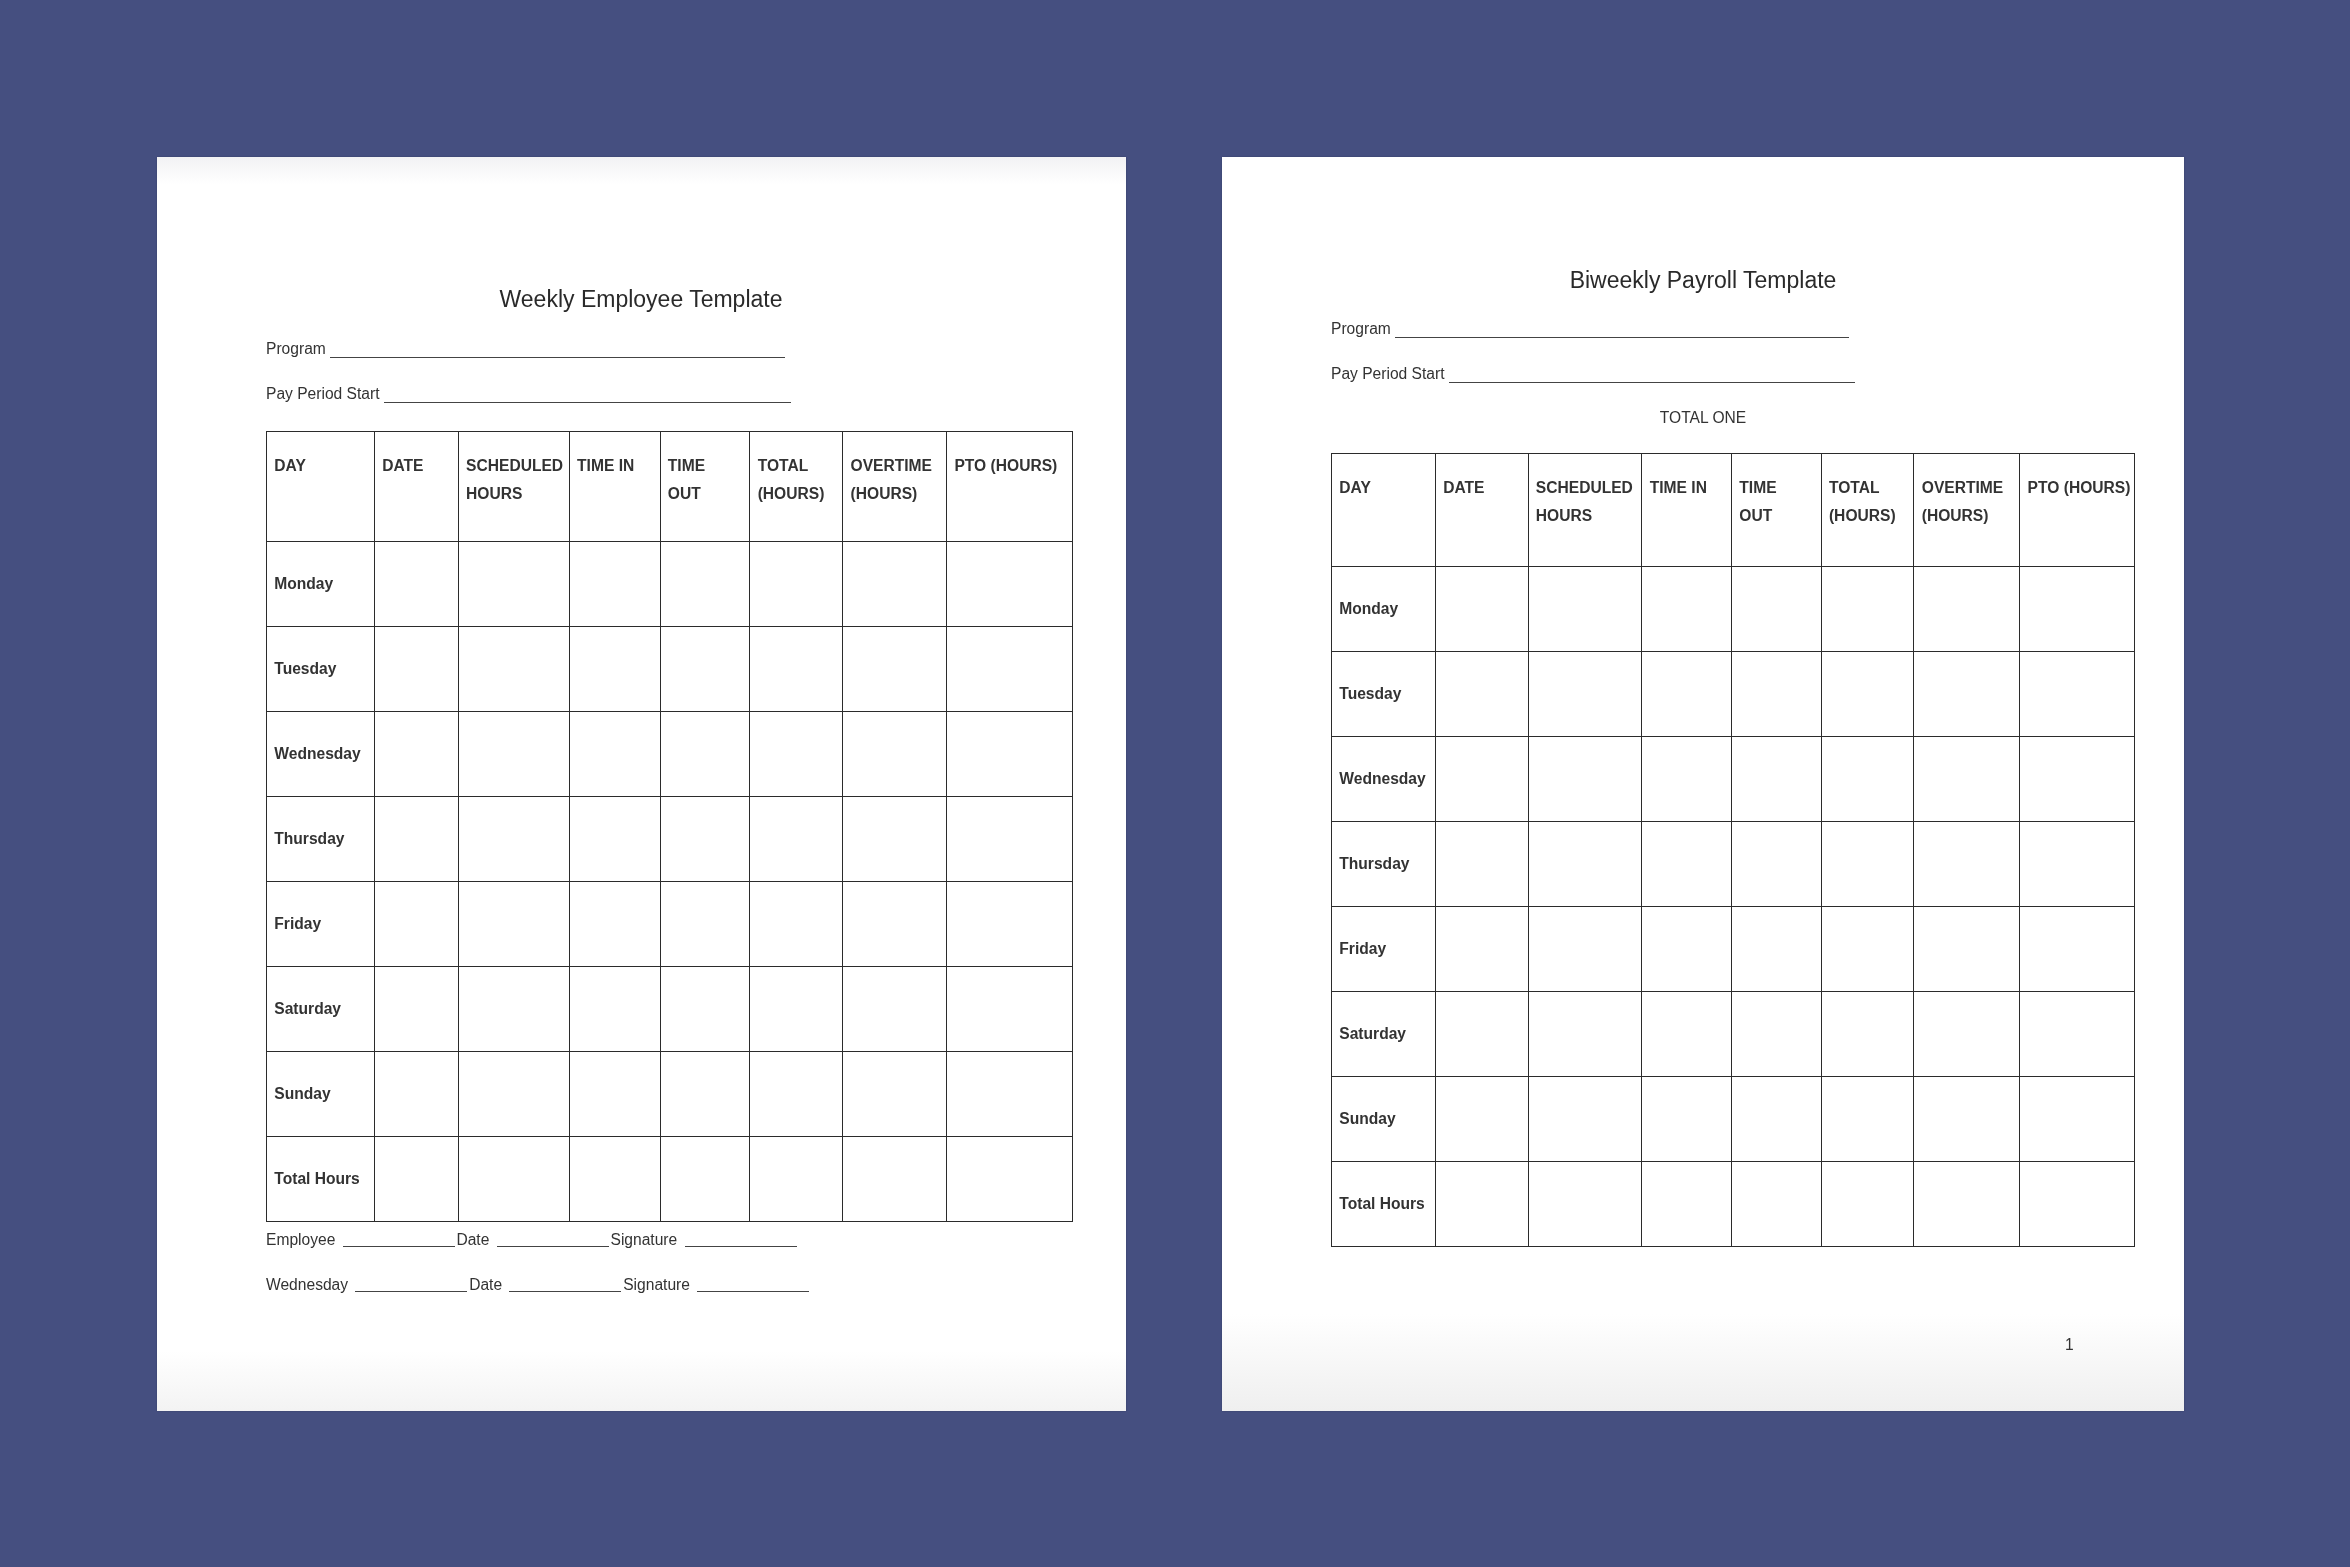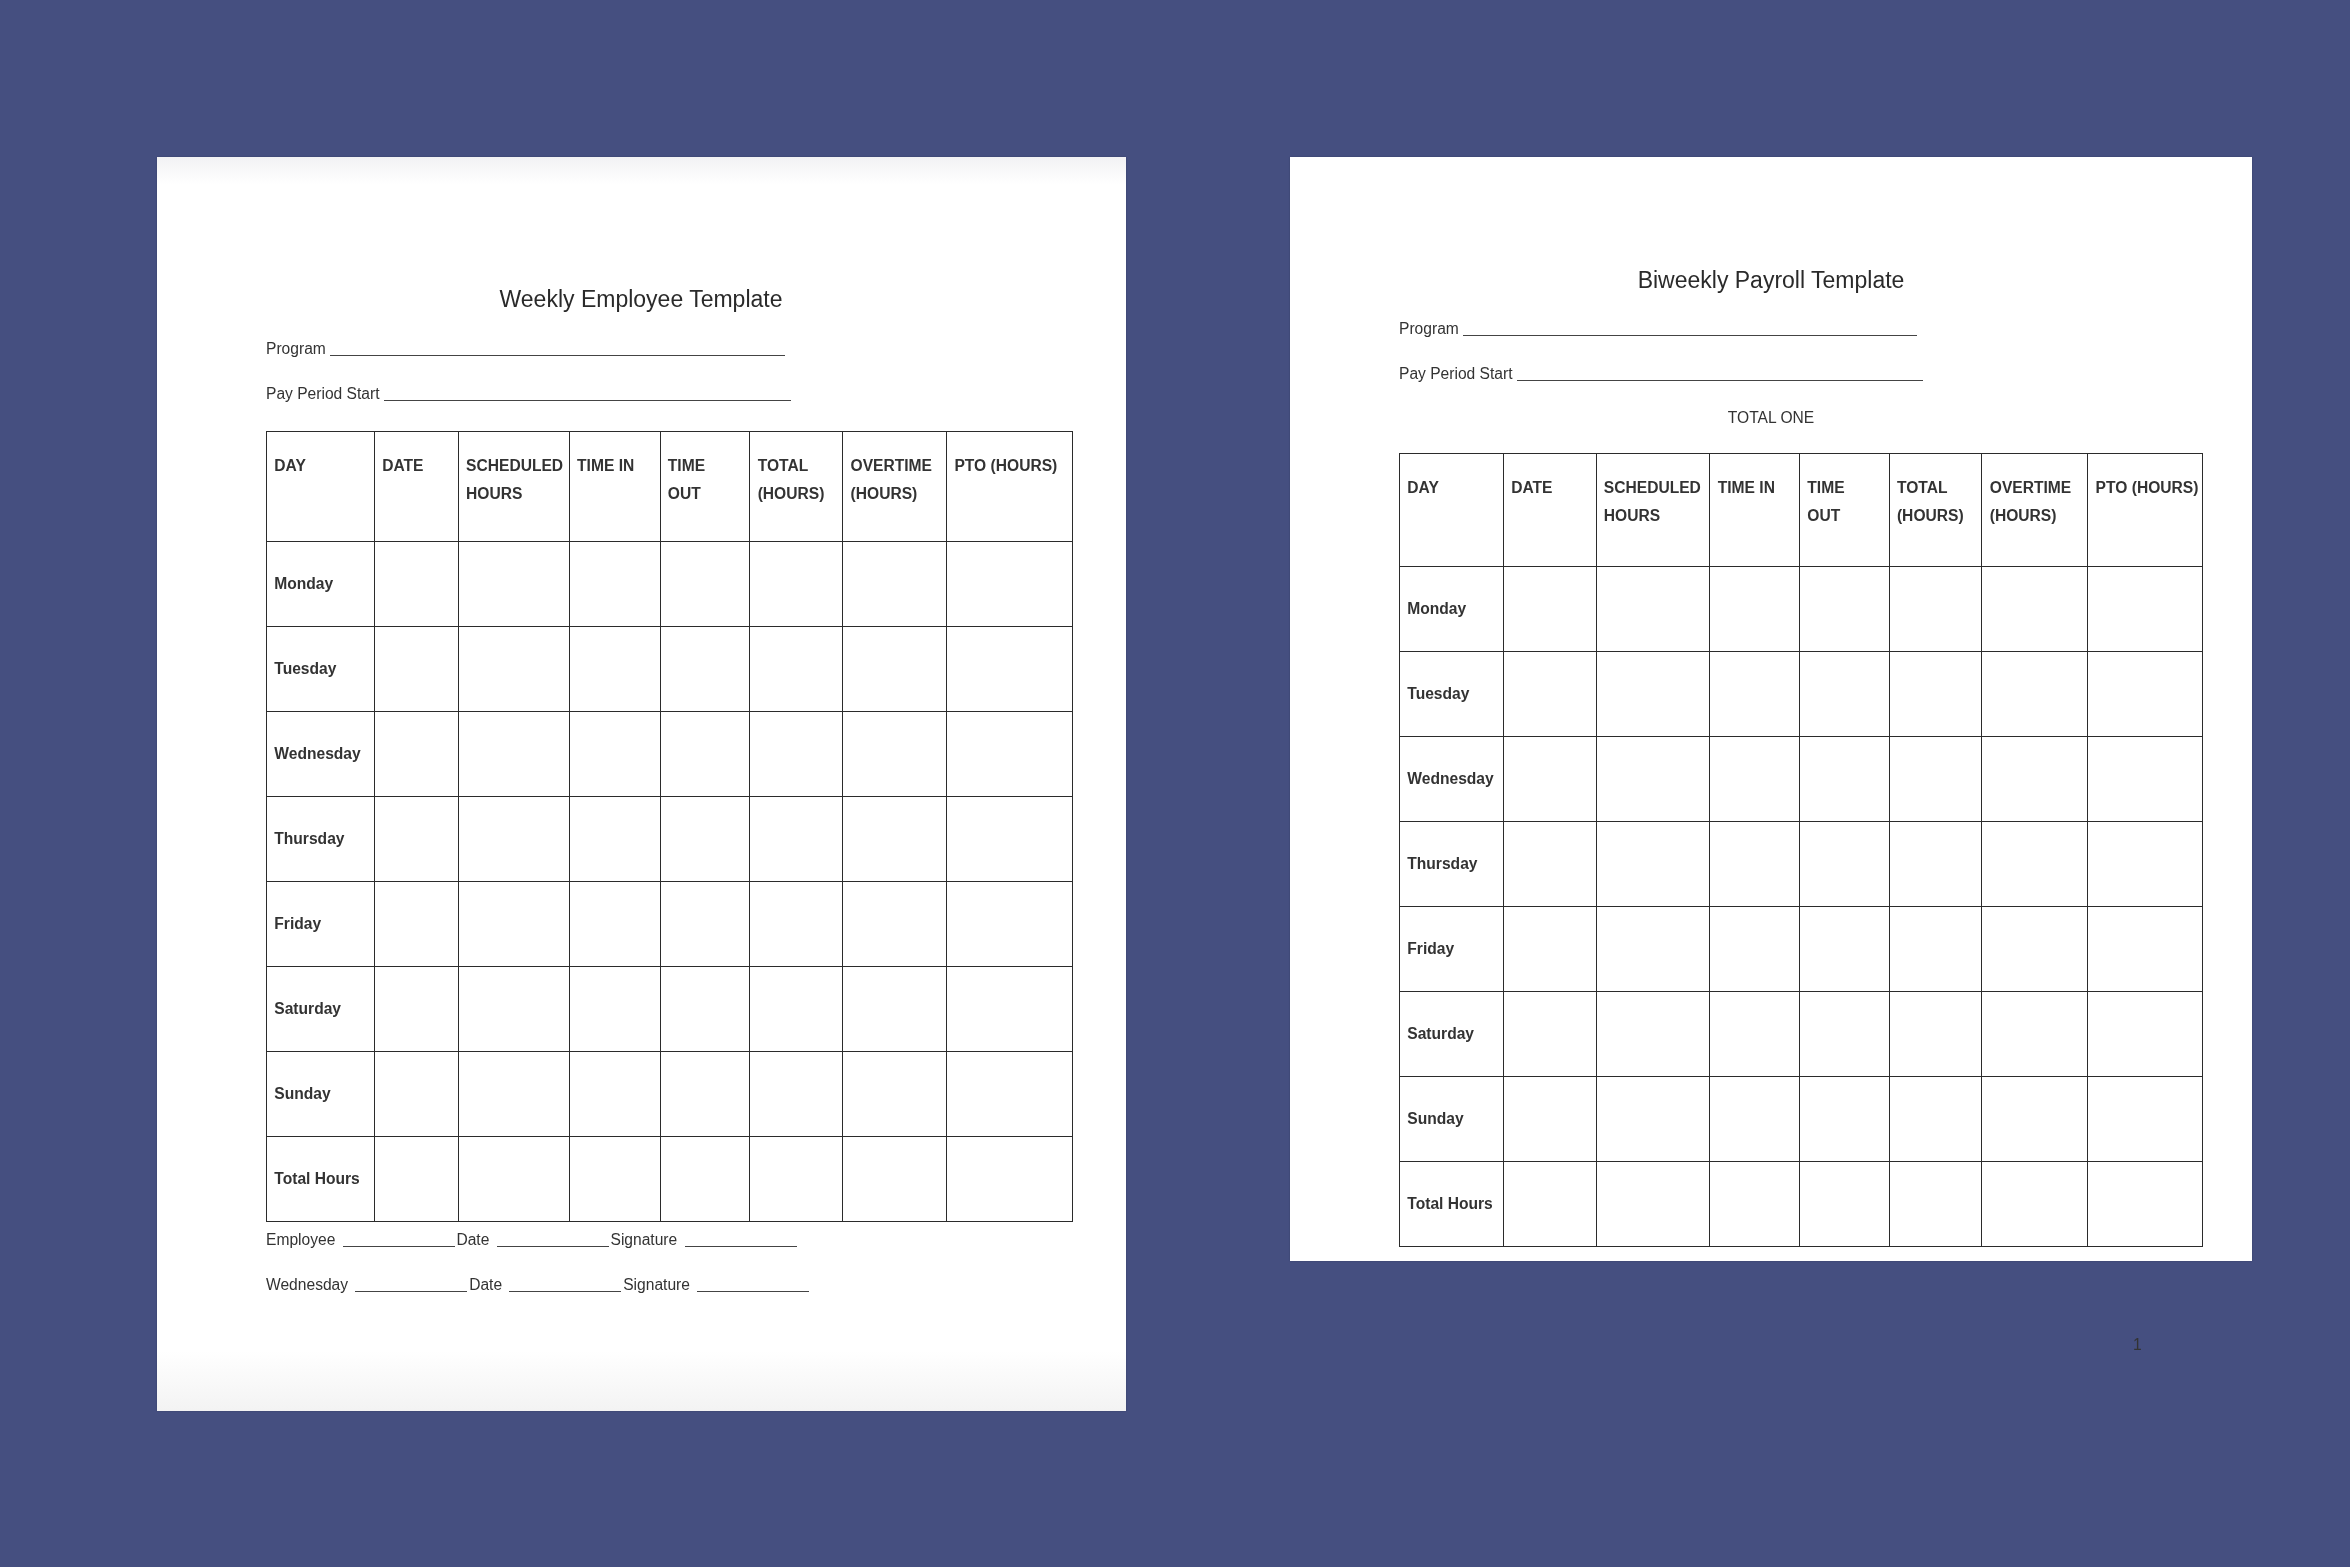--- a/index.html
+++ b/index.html
@@ -1,22 +1,22 @@
 <!DOCTYPE html>
 <html style="font-size:14.7px"><head>
 <meta charset="utf-8">
 <style>
   html, body { margin:0; padding:0; }
   body { width:2351px; height:1568px; background:#454f80; position:relative; overflow:hidden; font-family:"Liberation Sans", sans-serif; color:#222; }
   .page { position:absolute; background:#fff; box-shadow:0 0 1.8px rgba(0,0,0,0.2); }
   .page.left { left:157px; top:157px; width:969px; height:1254px; background:linear-gradient(#f2f2f4 0px, #fff 27.5px, #fff 1194px, #f3f3f3 1254px); }
-  .page.right { left:1290px; top:157px; width:962px; height:1104px; background:linear-gradient(#fff 0px, #fff 1157px, #efefef 1254px); }
+  .page.right { left:1222px; top:157px; width:962px; height:1254px; background:linear-gradient(#fff 0px, #fff 1157px, #efefef 1254px); }
   .abs { position:absolute; }
   .title { font-size:23px; color:#2a2a2a; white-space:nowrap; transform:translateX(-50%); }
-  .field { font-size:15.6px; color:#333; white-space:nowrap; display:flex; align-items:center; }
+  .field { font-size:15.6px; color:#333; white-space:nowrap; display:flex; align-items:flex-end; }
   .field .line { display:inline-block; border-bottom:1.4px solid #444; height:13px; margin-left:4.6px; }
   .weekone { font-size:15.6px; color:#333; transform:translateX(-50%); white-space:nowrap; }
   table.grid { position:absolute; border-collapse:collapse;font-weight:bold; }
   table.grid td { border:1.8px solid #2b2b2b; padding:0; vertical-align:top; font-size:15.6px; color:#333; }
   table.grid td .t { display:block; padding:20px 0 0 7.3px; line-height:27.5px; }
   table.grid td .d { display:block; padding-left:7.3px; line-height:84px; }
   .sig { font-size:15.6px; color:#333; white-space:nowrap; display:flex; align-items:center; }
   .sig .line { display:inline-block; border-bottom:1.4px solid #444; height:13px; margin:0 1.8px 0 7.3px; }
   .pagenum { font-size:15.6px; color:#333; }
 </style>

